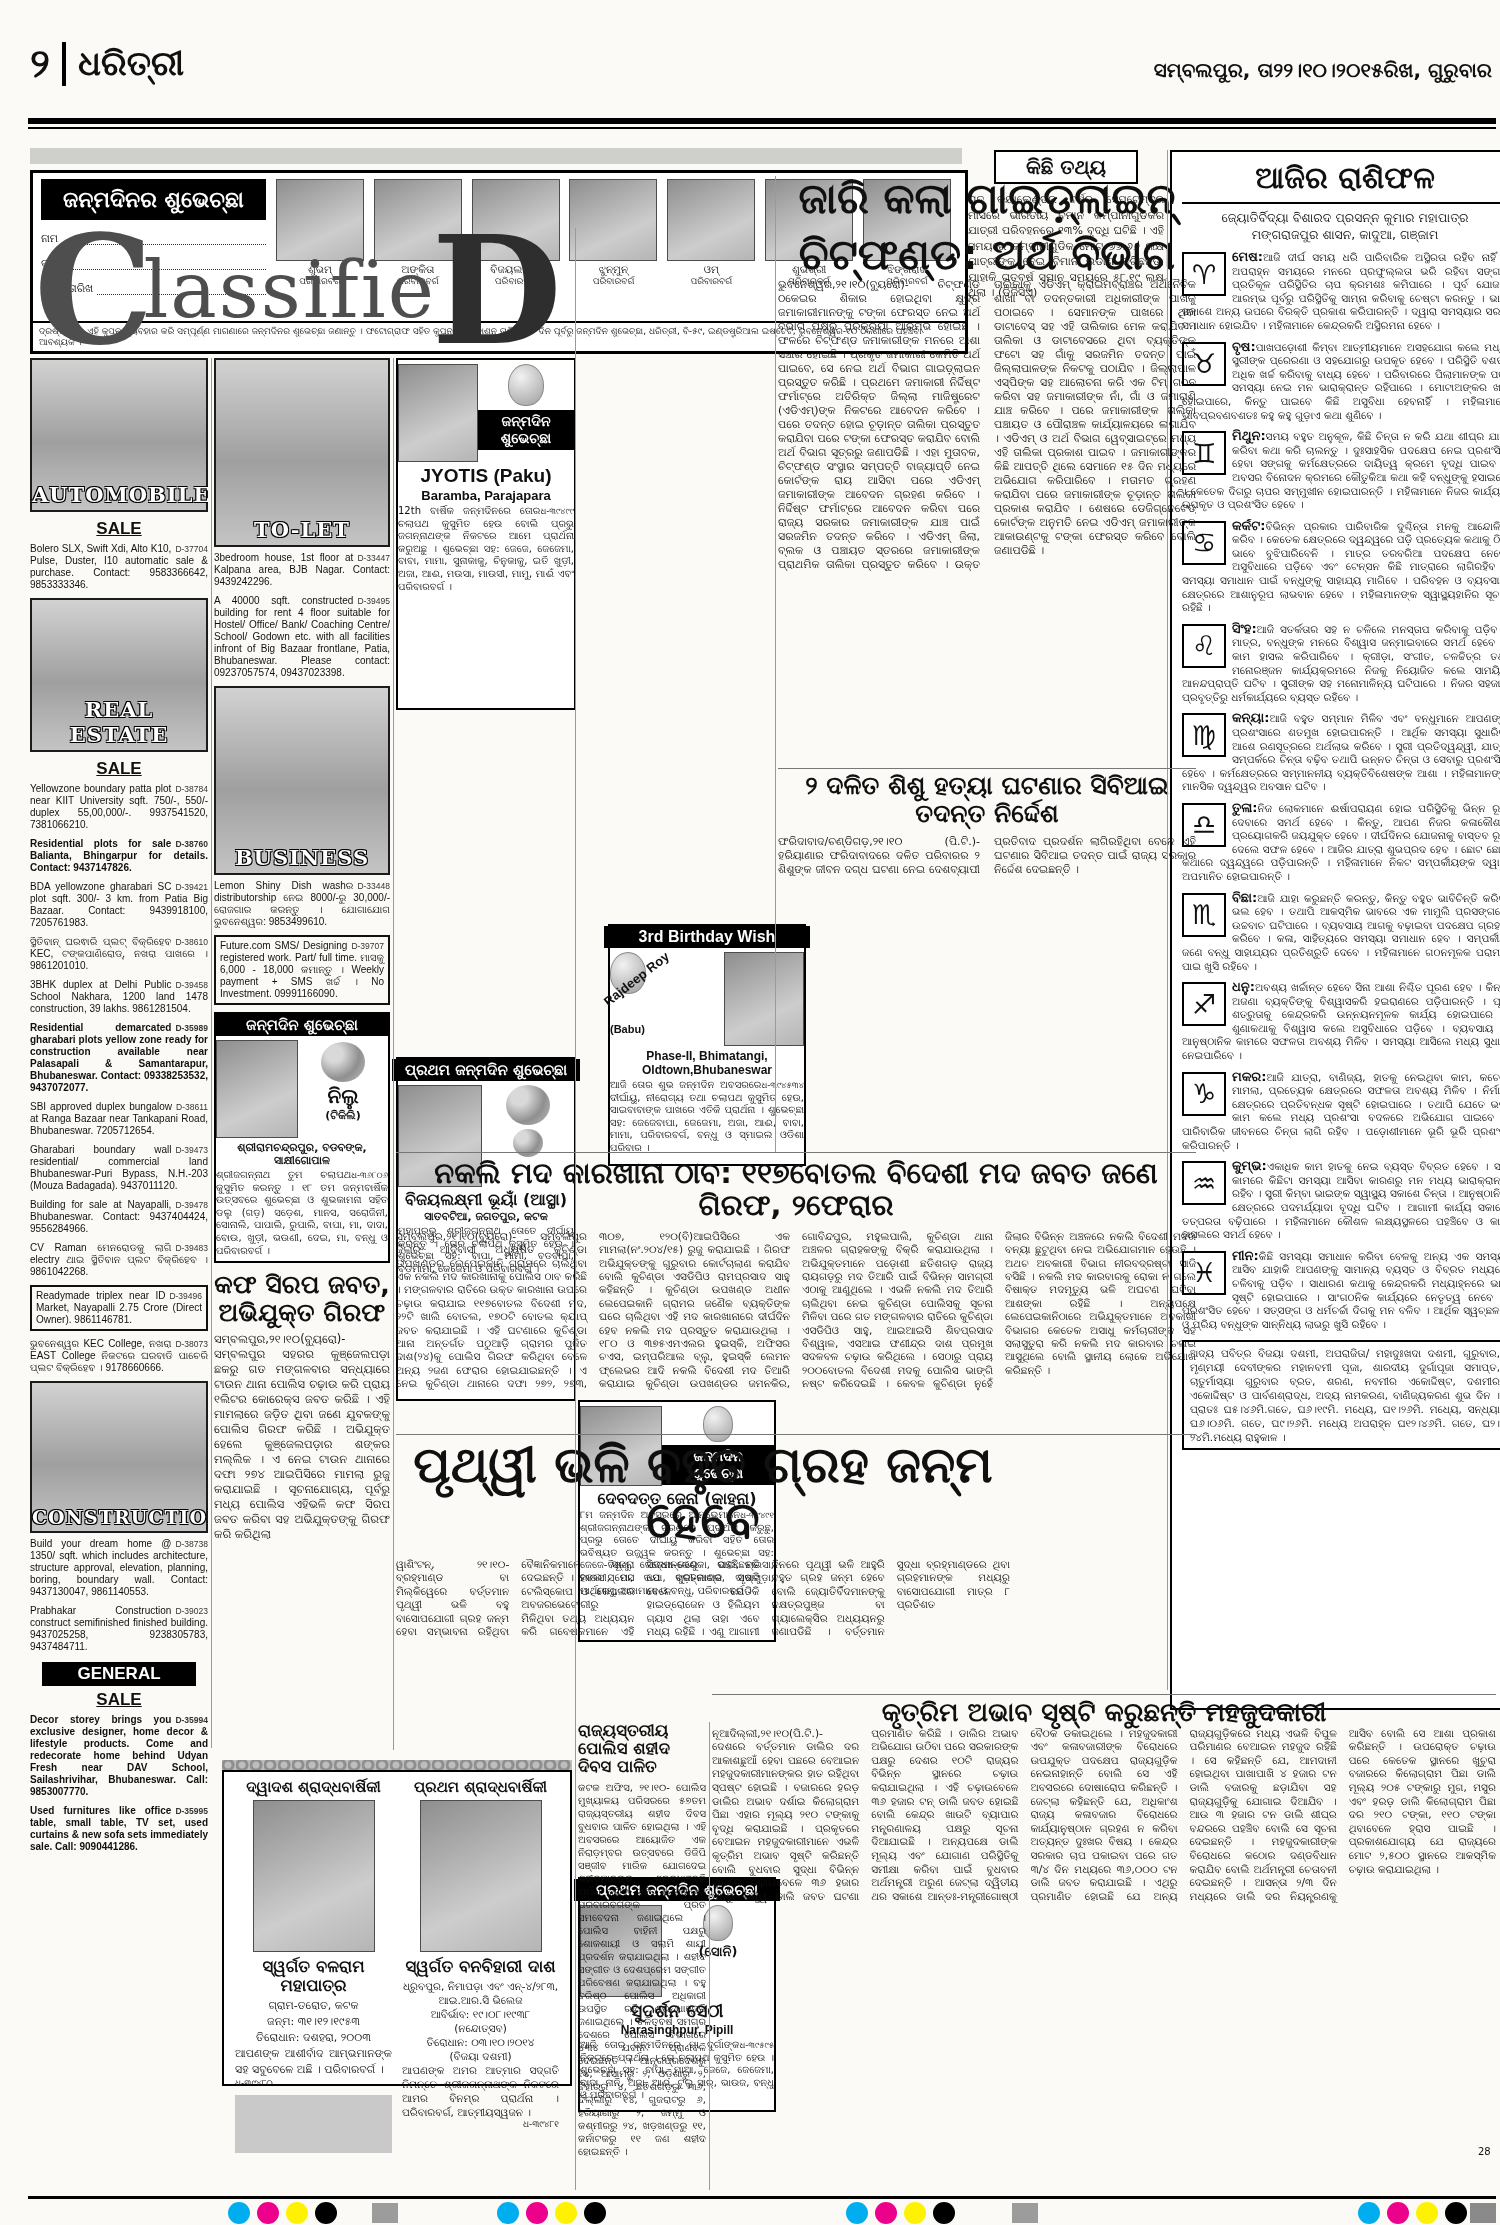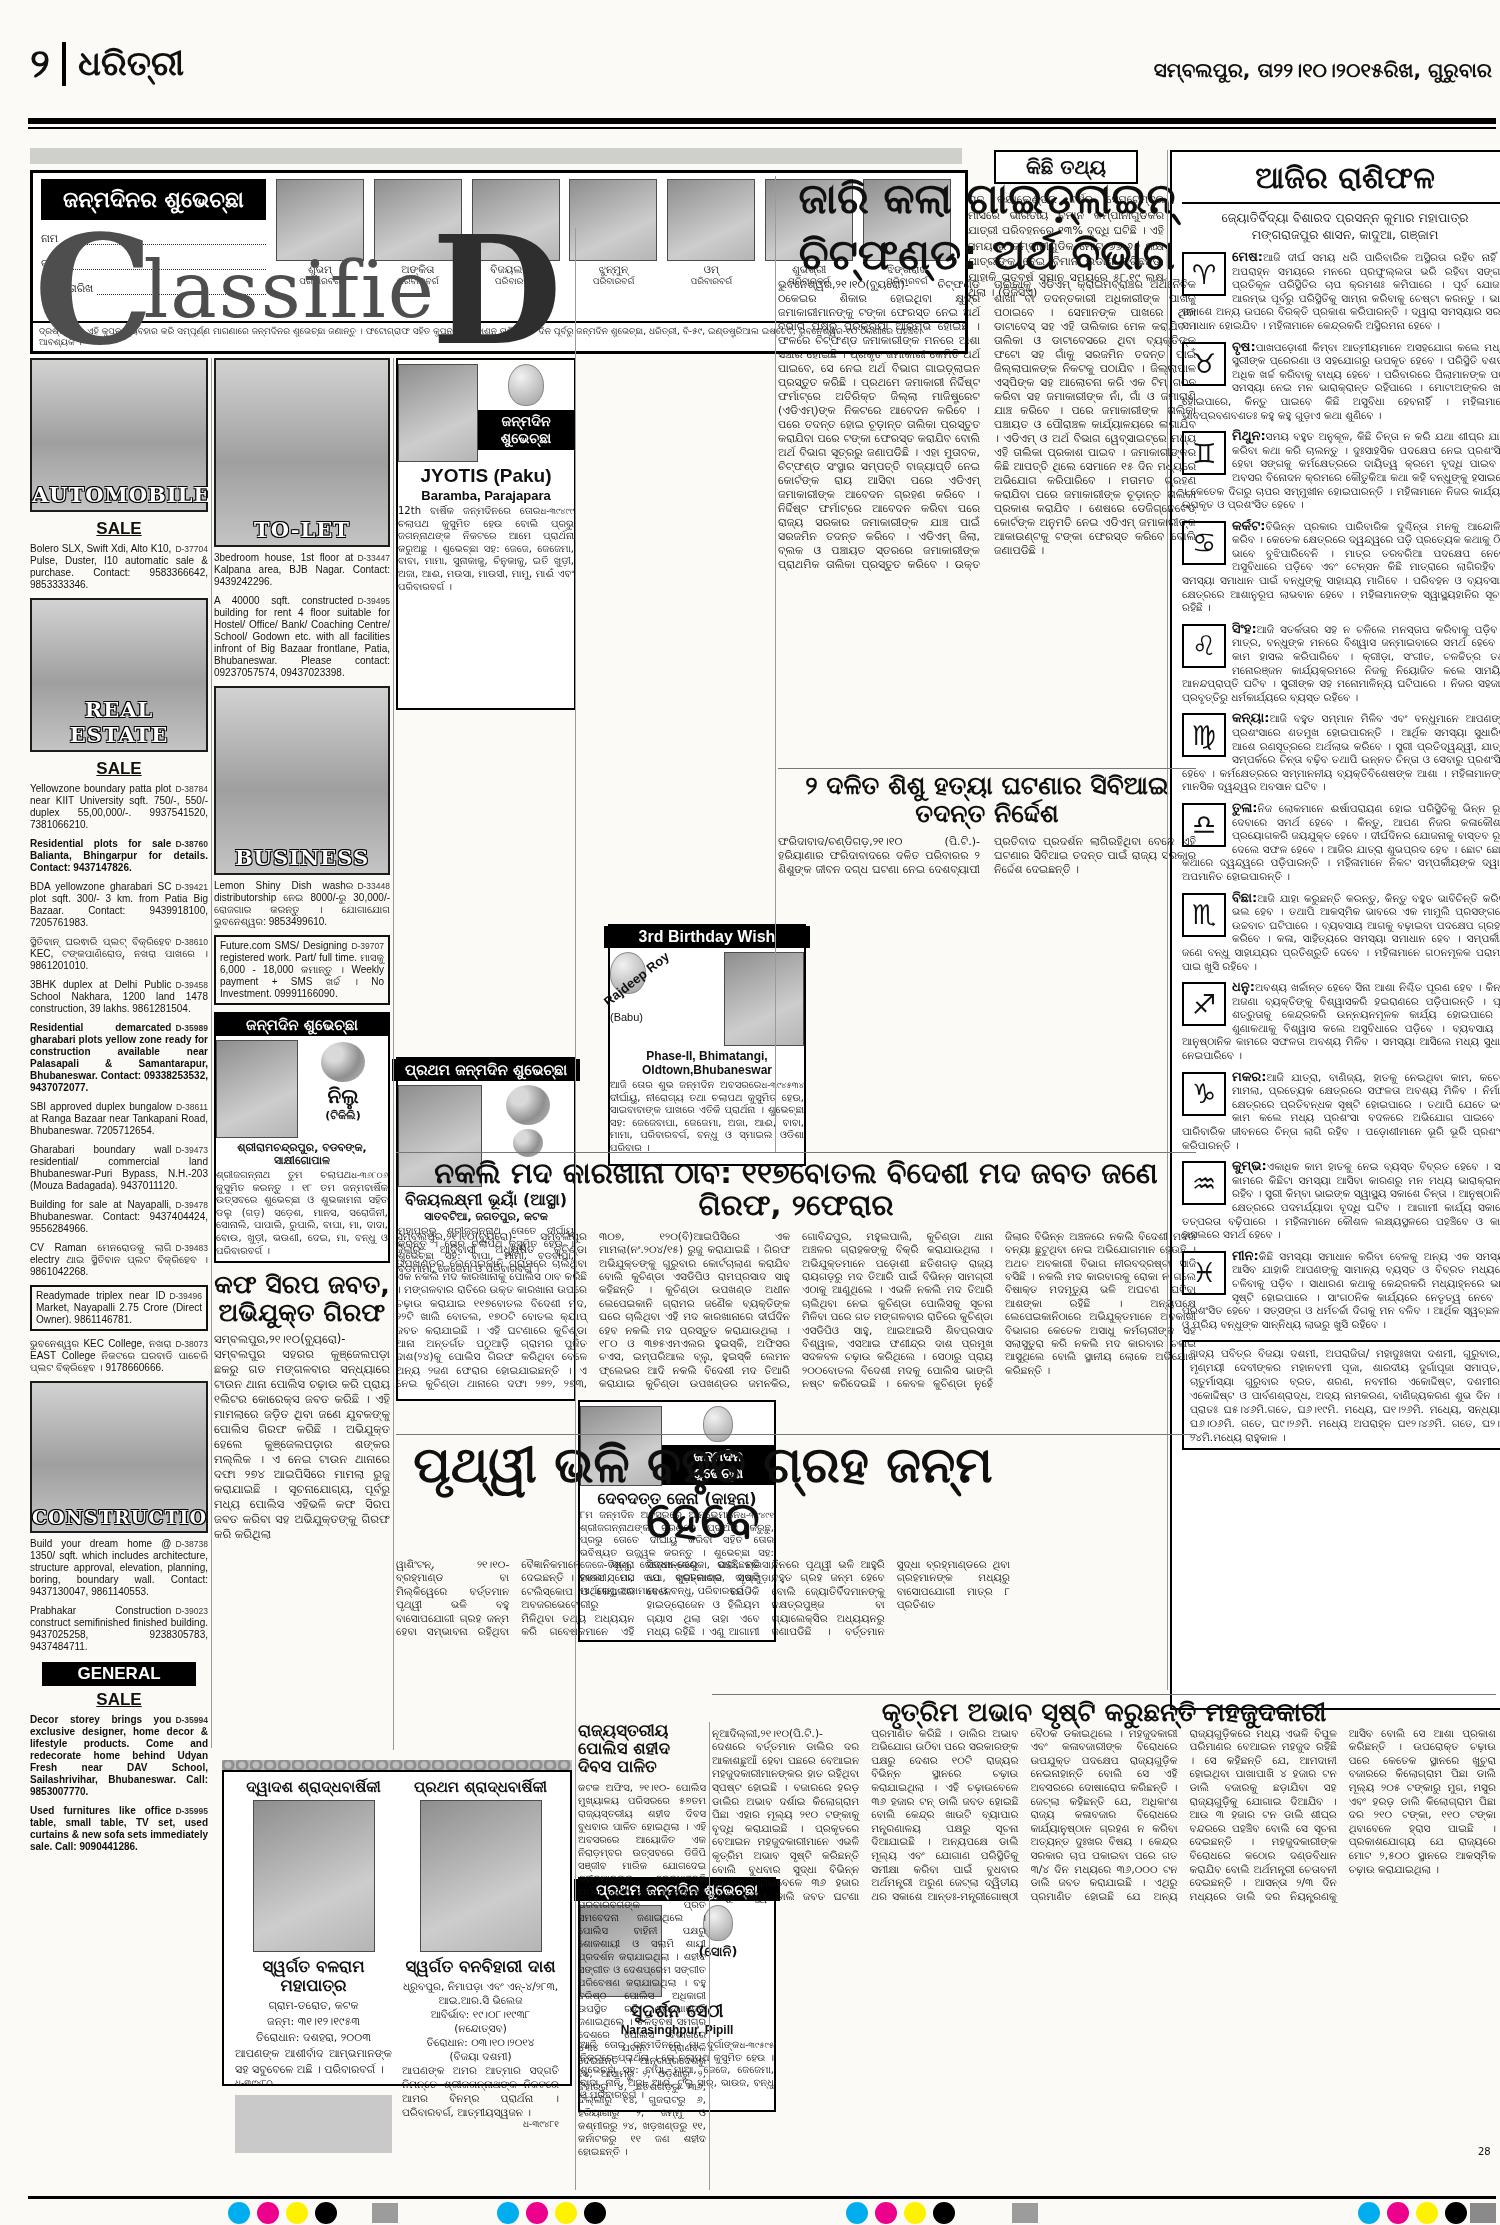--- a/index.html
+++ b/index.html
@@ -378,21 +378,21 @@
     <div class="baddr">ସାତବଟିଆ, ଜଗତପୁର, କଟକ</div>
     <div class="btext">ମହାପ୍ରଭୁ ଶ୍ରୀଜଗନ୍ନାଥ ତୋତେ ଦୀର୍ଘାୟୁ କରନ୍ତୁ । ତୋର ଚଲାପଥ କୁସୁମିତ ହେଉ । ଶୁଭେଚ୍ଛା ସହ: ବାପା, ମାମା, ବଡବାପା, ବଡମାମା, କେଜେମା ଓ ପରିବାରବର୍ଗ ।</div>
   </div>
 
   <div class="abs bday" style="left:608px;top:228px;width:194px;height:230px">
     <div class="tophdr en">3rd Birthday Wish</div>
     <div class="prow">
       <div style="flex:1">
         <div class="balloon"></div>
         <div class="rotname" style="font-family:'Liberation Sans',sans-serif">Rajdeep Roy</div>
-        <div style="font-family:'Liberation Sans',sans-serif;font-weight:normal;font-size:11px;margin-top:2px">(Babu)</div>
+        <div style="font-family:'Liberation Sans',sans-serif;font-weight:bold;font-size:11px;margin-top:14px">(Babu)</div>
       </div>
       <div class="photo" style="width:78px;height:92px"></div>
     </div>
     <div class="baddr" style="font-family:'Liberation Sans',sans-serif;font-size:12px">Phase-II, Bhimatangi, Oldtown,Bhubaneswar</div>
     <div class="btext"><span class="code">ଧ-୩୯୪୫୩୪</span><span>ଆଜି ତୋର ଶୁଭ ଜନ୍ମଦିନ ଅବସରରେ ଦୀର୍ଘାୟୁ, ନୀରୋଗ୍ୟ ତଥା ଚଲାପଥ କୁସୁମିତ ହେଉ, ସାଇବାବାଙ୍କ ପାଖରେ ଏତିକି ପ୍ରାର୍ଥନା । ଶୁଭେଚ୍ଛା ସହ: ଜେଜେବାପା, ଜେଜେମା, ଅଜା, ଆଈ, ବାବା, ମାମା, ପରିବାରବର୍ଗ, ବନ୍ଧୁ ଓ ସ୍ମାଇଲ ଓଡିଶା ପରିବାର ।</span></div>
   </div>
 
   <div class="abs bday" style="left:578px;top:462px;width:194px;height:230px">
     <div class="prow">
       <div class="photo" style="width:80px;height:78px"></div>

